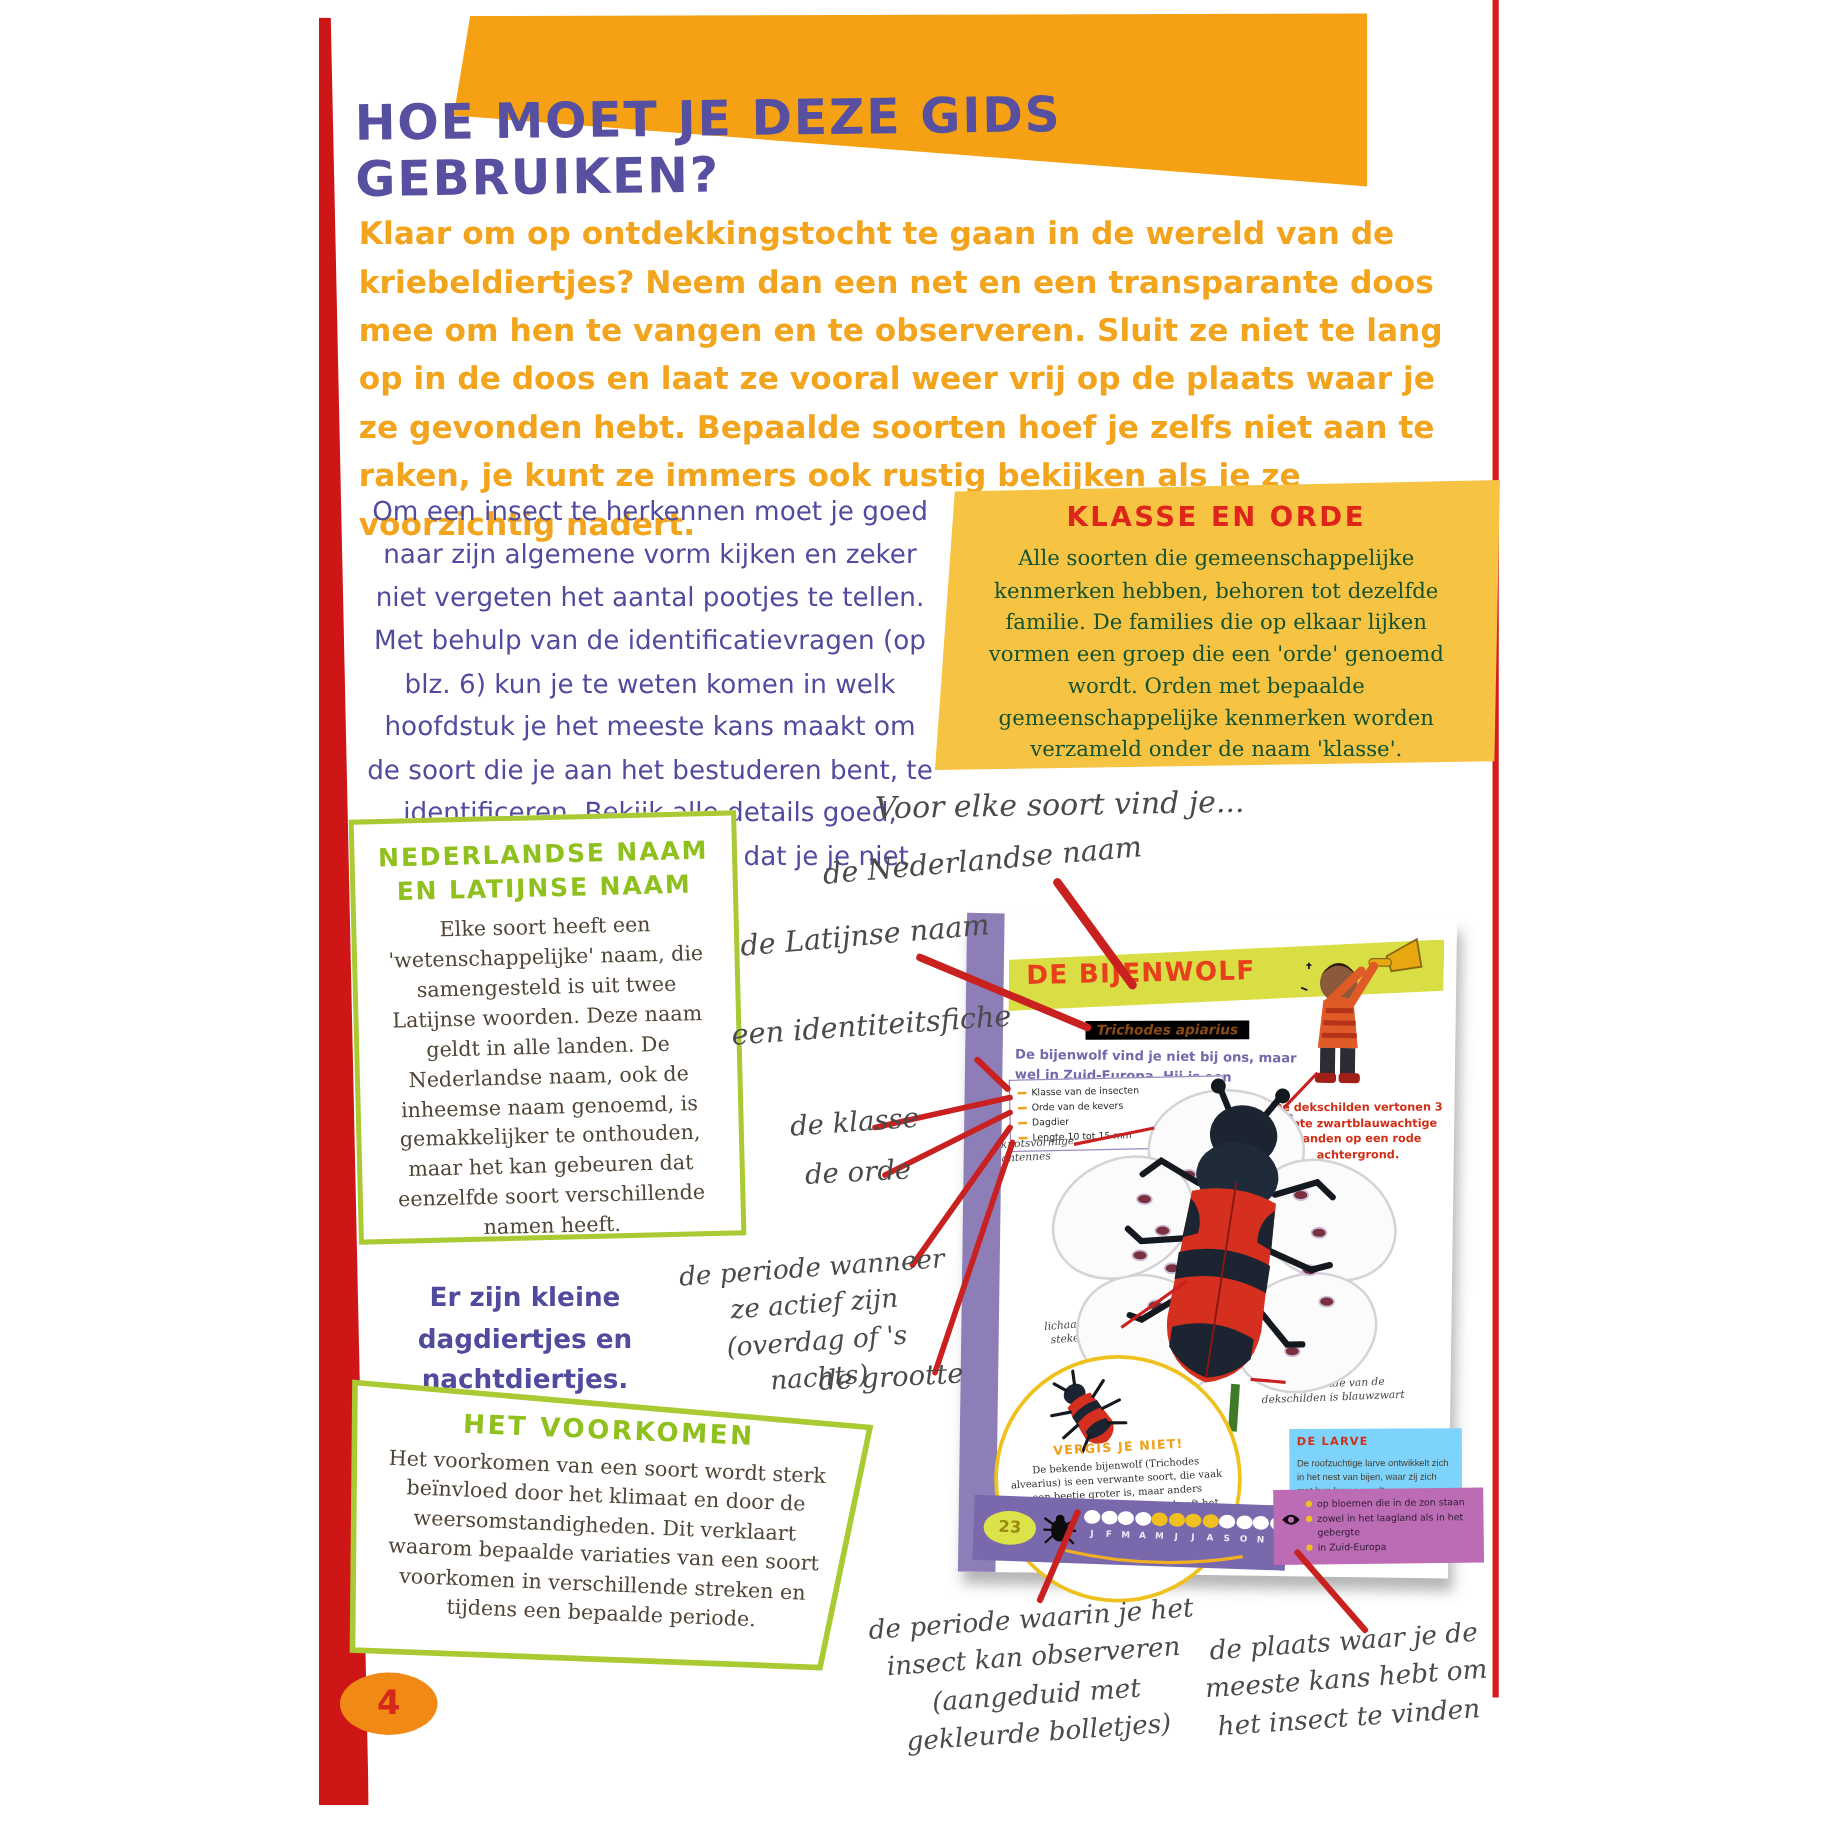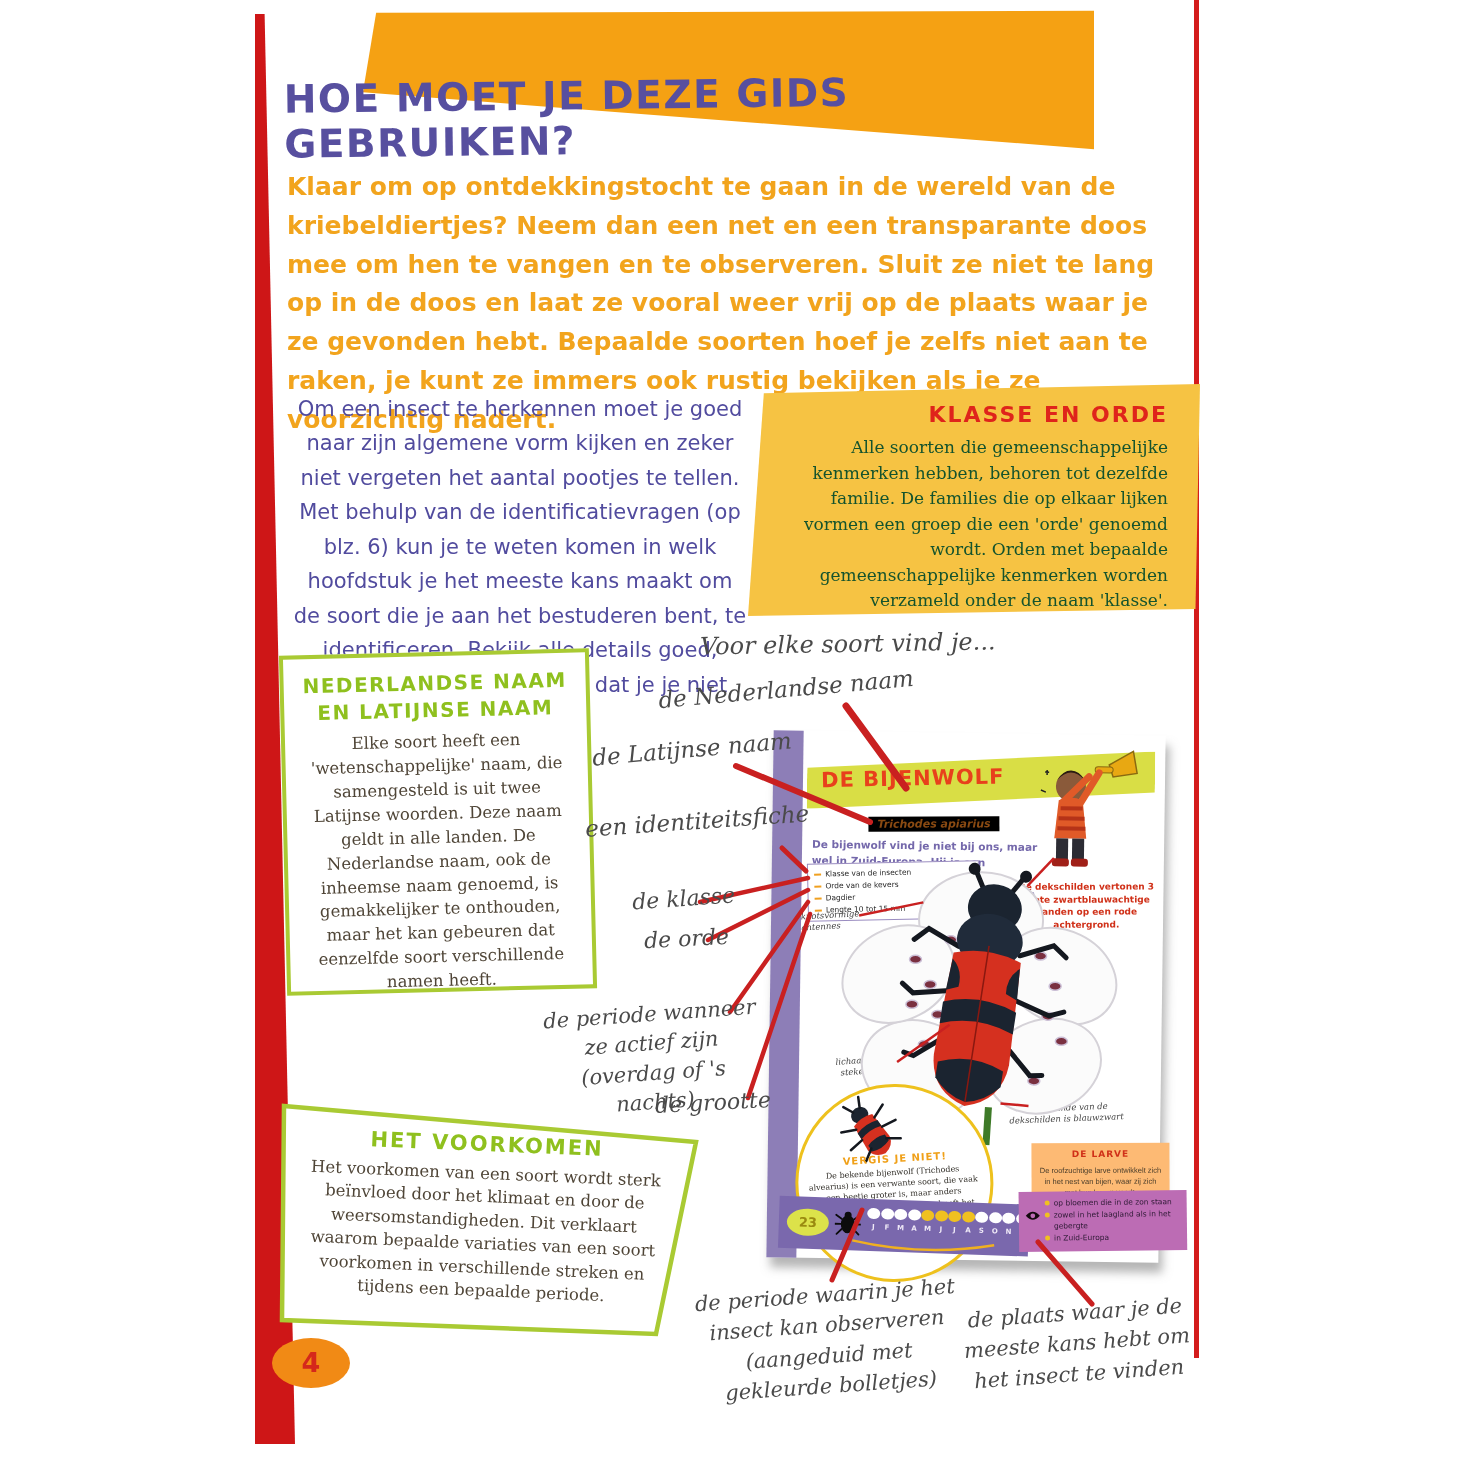--- a/index.html
+++ b/index.html
@@ -18,21 +18,21 @@
   .page-title{left:284px;top:72px;width:780px;color:#574f9f;font-weight:800;font-size:39px;
               letter-spacing:1.5px;transform:rotate(-0.7deg);z-index:2;}
   .intro{left:287px;top:168px;width:868px;color:#f2a41d;font-weight:700;font-size:25px;
          line-height:1.55;z-index:2;}
   .mainbody{left:292px;top:392px;width:456px;color:#514b9e;font-size:21px;line-height:1.64;
             text-align:center;z-index:2;}
 
   
   .klasse-box{left:748px;top:384px;width:452px;height:232px;background:#f6c343;
               clip-path:polygon(3.5% 4%,100% 0%,99% 97%,0% 100%);z-index:2;padding:0;}
-  .klasse-inner{position:absolute;left:30px;top:18px;width:390px;text-align:right;}
+  .klasse-inner{position:absolute;left:30px;top:18px;width:390px;text-align:center;}
   .klasse-title{color:#df241b;font-weight:800;font-size:22px;letter-spacing:2px;}
   .klasse-text{margin-top:8px;font-family:"DejaVu Serif",serif;font-size:17px;line-height:1.5;
                color:#14532d;}
 
   
   .naam-box{left:283px;top:652px;width:302px;height:332px;border:4px solid #a9ca33;background:#fff;
             transform:rotate(-1.4deg);z-index:2;text-align:center;}
   .naam-title{margin-top:14px;color:#8fc01e;font-weight:800;font-size:20px;letter-spacing:1.5px;line-height:1.35;}
   .naam-text{margin:6px 12px 0 12px;font-family:"DejaVu Serif",serif;font-size:16.5px;line-height:1.45;color:#4f4537;}
 
@@ -83,22 +83,22 @@
               color:#444;line-height:1.35;}
   .sp-antenna{left:30px;top:178px;width:80px;transform:rotate(-4deg);}
   .sp-stekel{left:62px;top:322px;width:95px;transform:rotate(-5deg);text-align:center;}
   .sp-tip{left:238px;top:368px;width:120px;text-align:center;transform:rotate(-3deg);}
   .sp-circle{position:absolute;left:28px;top:352px;width:192px;height:192px;border:3px solid #eec11d;
              border-radius:50%;background:#fff;overflow:hidden;}
   .sp-vergis-title{position:absolute;left:0;top:66px;width:100%;text-align:center;color:#f0a018;
                    font-weight:800;font-size:10px;letter-spacing:1px;transform:rotate(-4deg);}
   .sp-vergis-text{position:absolute;left:10px;top:80px;width:172px;font-family:"DejaVu Serif",serif;
                   font-size:8px;line-height:1.4;color:#33302a;text-align:center;transform:rotate(-4deg);}
-  .sp-larve{position:absolute;left:264px;top:408px;width:126px;background:#fdba74;padding:6px 6px 8px 6px;
-            text-align:center;transform:rotate(-1deg);}
+  .sp-larve{position:absolute;left:264px;top:408px;width:126px;background:#7dd3fc;padding:6px 6px 8px 6px;
+            transform:rotate(-1deg);}
   .sp-larve-title{color:#d03018;font-weight:800;font-size:9px;letter-spacing:1px;}
   .sp-larve-text{margin-top:7px;font-family:Liberation Sans, sans-serif;font-size:7.5px;line-height:1.45;color:#4a3d2a;}
   .sp-footer{position:absolute;left:12px;top:468px;width:250px;height:52px;background:#7a68ad;
              transform:rotate(1.2deg);}
   .sp-pagebadge{position:absolute;left:8px;top:12px;width:42px;height:27px;background:#dce24a;
                 border-radius:50%;color:#9a8a10;font-weight:800;font-size:13px;text-align:center;line-height:27px;}
   .dots-row{position:absolute;left:88px;top:9px;display:flex;}
   .dots-row span{width:13px;height:11px;border-radius:50%;background:#fff;margin-right:0.5px;flex:0 0 auto;}
   .dots-row span.active{background:#f0c020;}
   .months-row{position:absolute;left:88px;top:24px;display:flex;}
@@ -132,20 +132,21 @@
   </div>
 
   <div class="abs naam-box">
     <div class="naam-title">
       <div>NEDERLANDSE NAAM</div>
       <div>EN LATIJNSE NAAM</div>
     </div>
     <div class="naam-text">Elke soort heeft een 'wetenschappelijke' naam, die samengesteld is uit twee Latijnse woorden. Deze naam geldt in alle landen. De Nederlandse naam, ook de inheemse naam genoemd, is gemakkelijker te onthouden, maar het kan gebeuren dat eenzelfde soort verschillende namen heeft.</div>
   </div>
 
+  <div class="abs dagdiertjes">Er zijn kleine dagdiertjes en nachtdiertjes.</div>
 
   <div class="abs voorkomen-wrap">
     <svg width="436" height="248">
       <polygon points="12,10 424,46 384,238 10,224" fill="#ffffff" stroke="#a9ca33" stroke-width="4.5"></polygon>
     </svg>
     <div class="voorkomen-content">
       <div class="voorkomen-title">HET VOORKOMEN</div>
       <div class="voorkomen-text">Het voorkomen van een soort wordt sterk beïnvloed door het klimaat en door de weersomstandigheden. Dit verklaart waarom bepaalde variaties van een soort voorkomen in verschillende streken en tijdens een bepaalde periode.</div>
     </div>
   </div>

